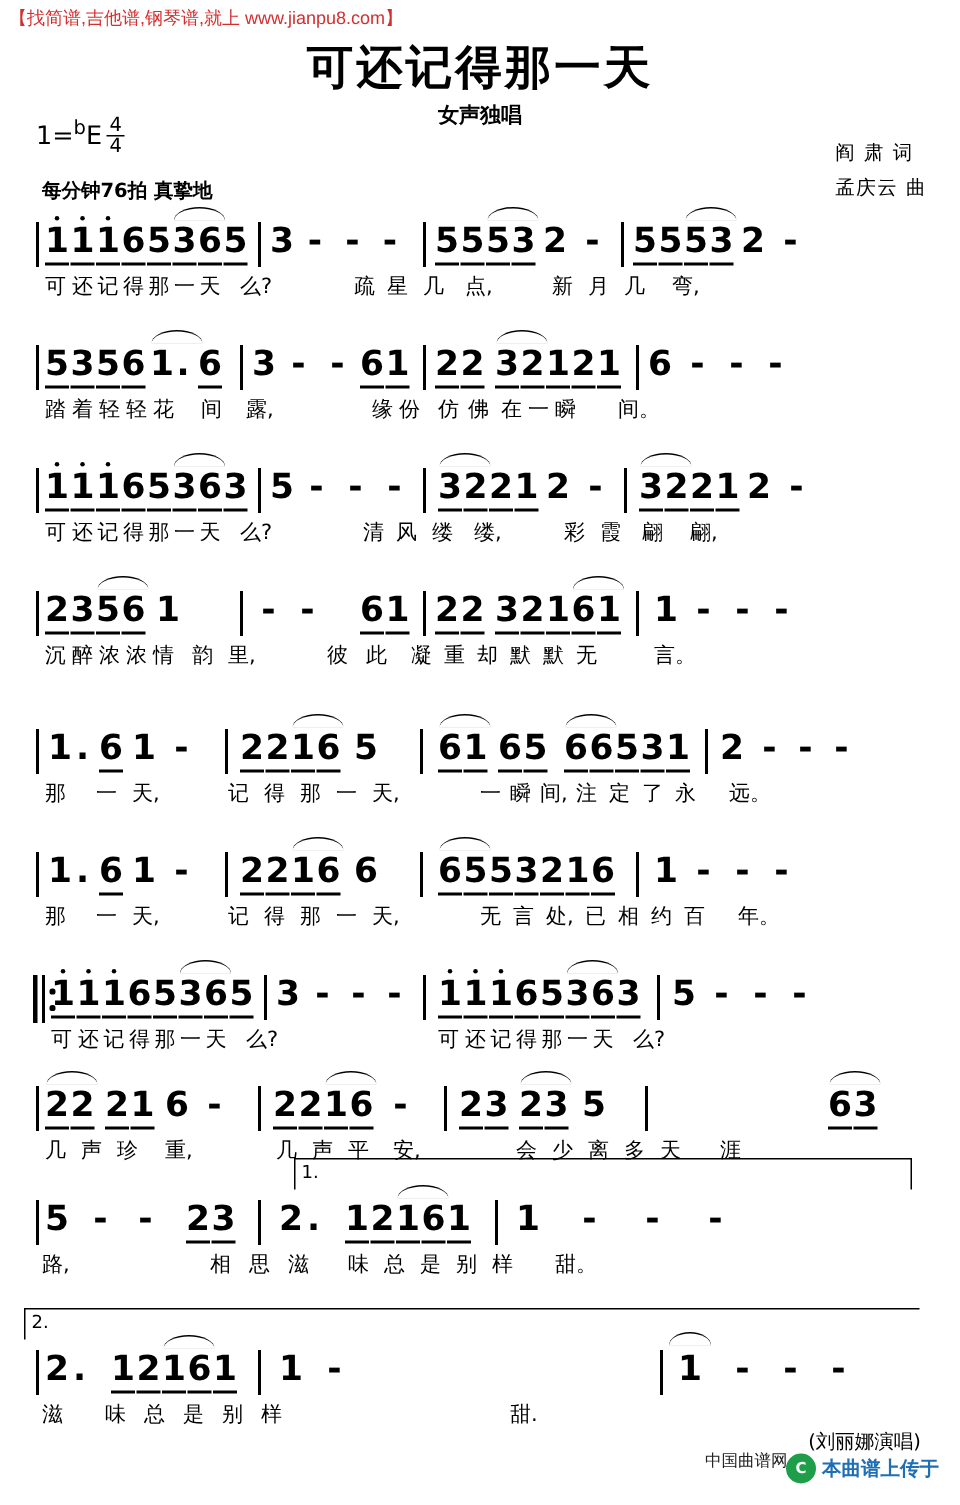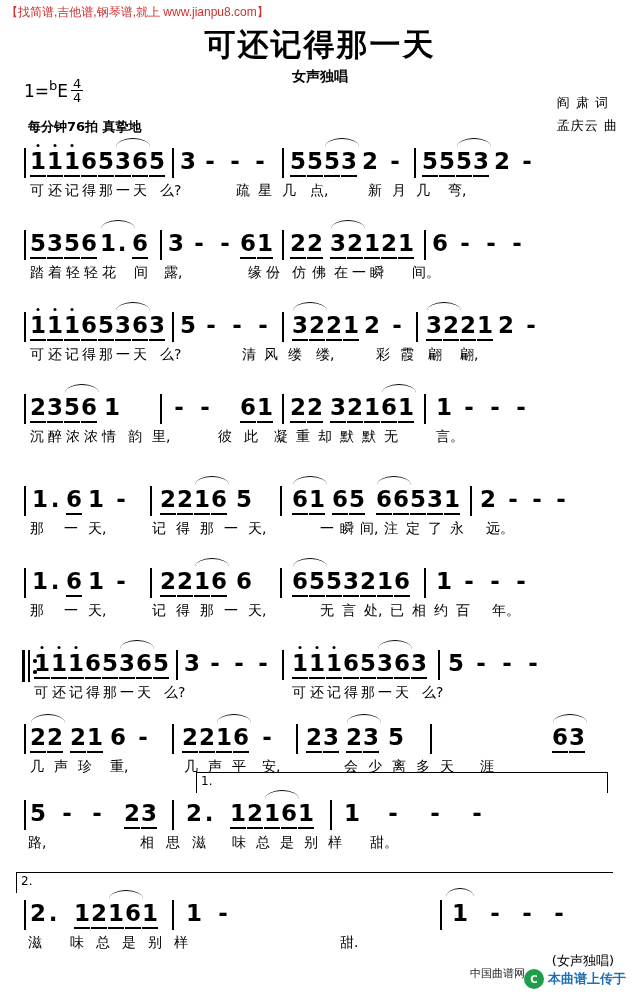--- a/index.html
+++ b/index.html
@@ -667,19 +667,19 @@
     <span style="left:28px;">滋</span>
       <span style="left:70px;">味</span>
       <span style="left:96px;">总</span>
       <span style="left:122px;">是</span>
       <span style="left:148px;">别</span>
       <span style="left:174px;">样</span>
     <span style="left:340px;">甜.</span>
   </div>
 </div>
 
-<div class="singer" style="top:952px;">(女声独唱)</div>
+<div class="singer" style="top:952px;">(刘丽娜演唱)</div>
 
 <div class="footer-left">中国曲谱网</div>
 <div class="footer-logo">
   <span class="badge">C</span>
   <span class="txt">本曲谱上传于</span>
 </div>
 
 </body></html>

